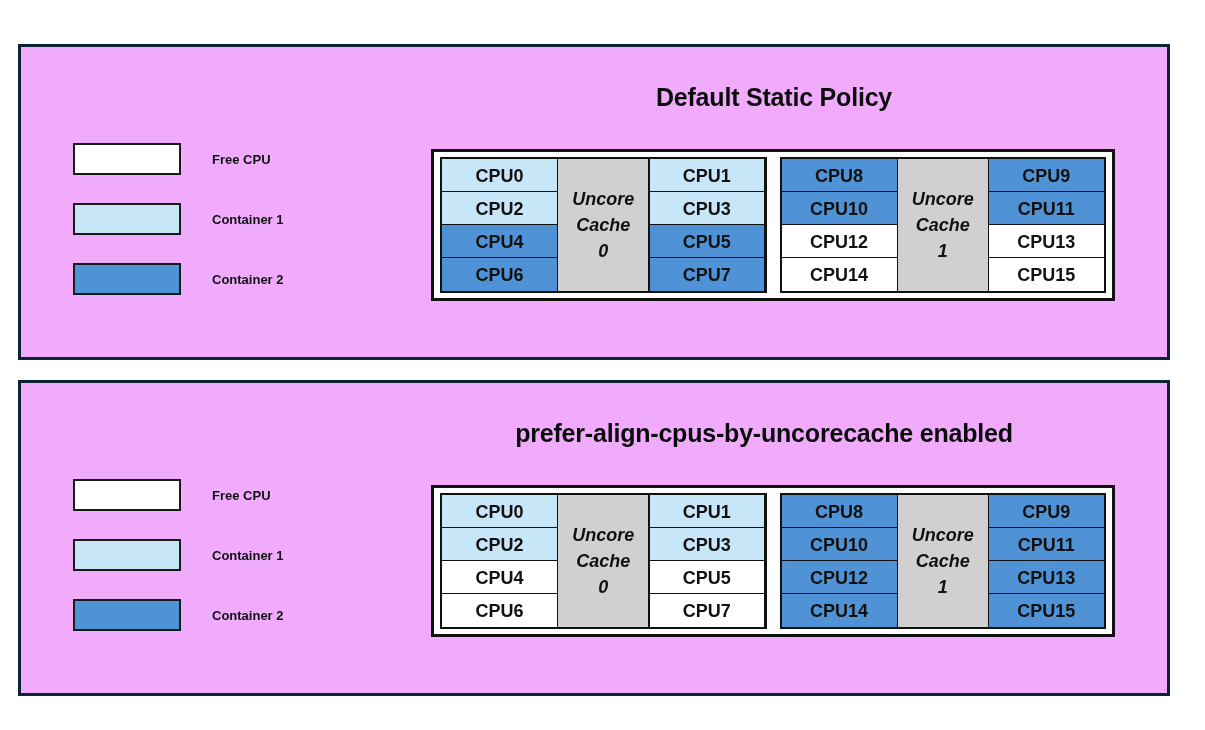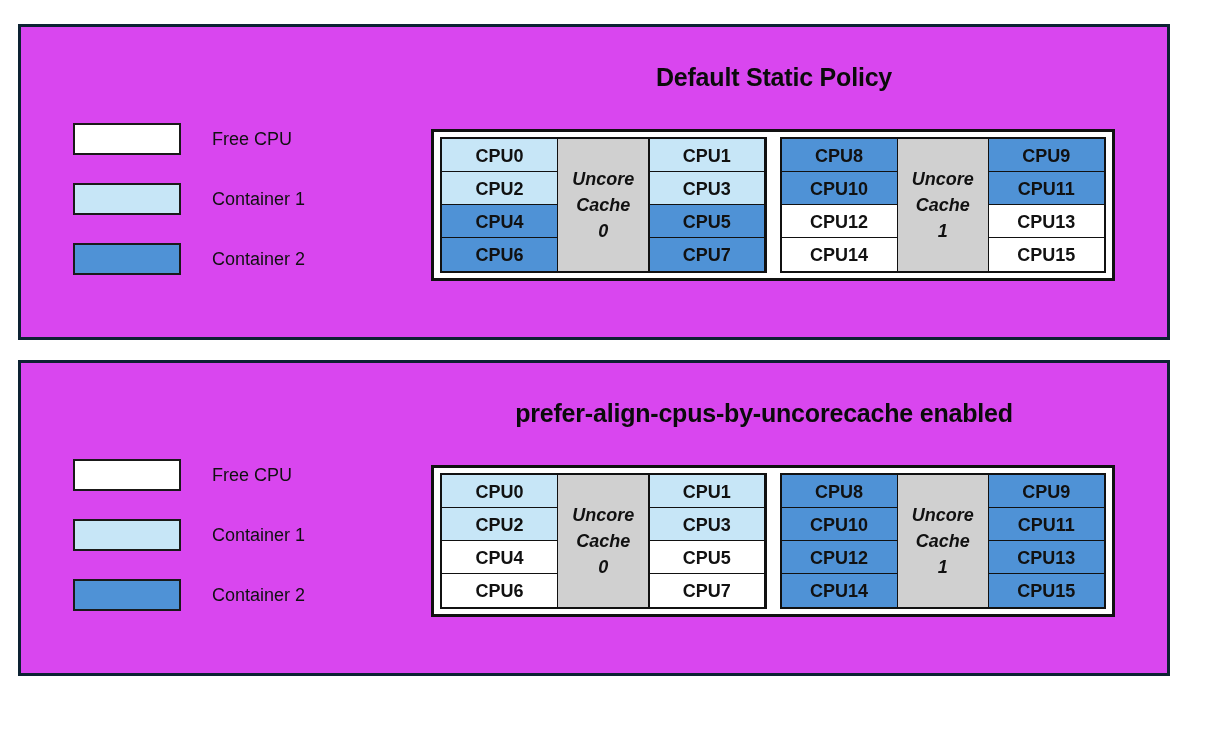--- a/index.html
+++ b/index.html
@@ -13,22 +13,23 @@
     font-family: "Liberation Sans", sans-serif;
     position: relative;
     overflow: hidden;
   }
 
   .panel {
     position: absolute;
     left: 18px;
     width: 1152px;
     border: 3px solid #0d2233;
-    background: #d946ef;
-    box-sizing: border-box;
+    background: #f0abfc;
+    box-sizing: border-box;
+    margin-top: 20px;
   }
   #panel-top    { top: 24px;  height: 316px; }
   #panel-bottom { top: 360px; height: 316px; }
 
   .panel-title {
     position: absolute;
     top: 36px;
     left: 0;
     width: 100%;
     text-align: center;
@@ -54,22 +55,22 @@
   }
   .legend-swatch {
     width: 108px;
     height: 32px;
     border: 2px solid #1a1a1a;
     box-sizing: border-box;
     flex: 0 0 auto;
   }
   .legend-label {
     margin-left: 31px;
-    font-size: 18px;
-    font-weight: normal;
+    font-size: 13px;
+    font-weight: bold;
     color: #111111;
     white-space: nowrap;
   }
 
   
   .cpu-diagram {
     position: absolute;
     left: 410px;
     top: 102px;
     width: 684px;

